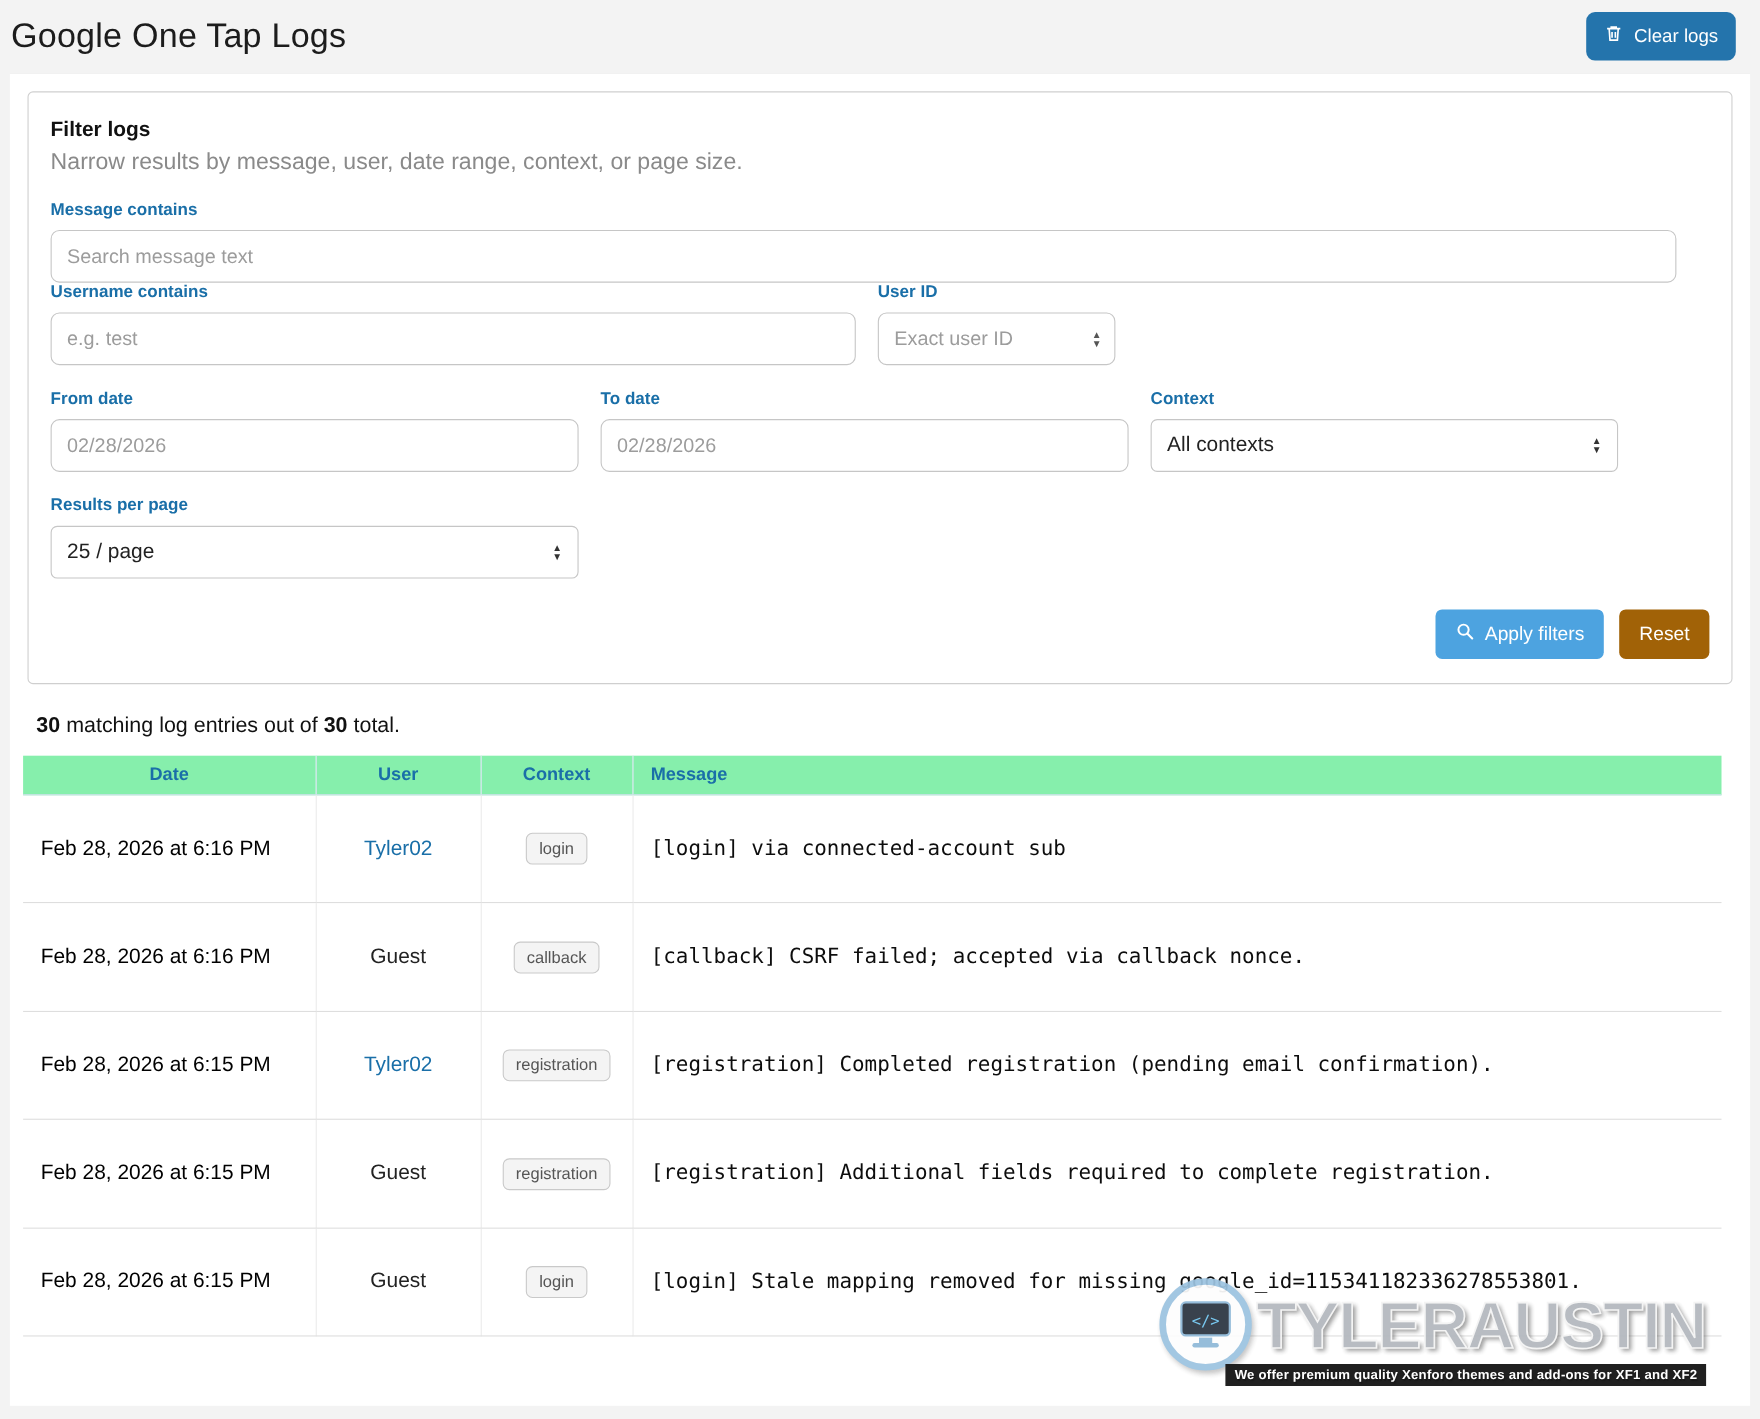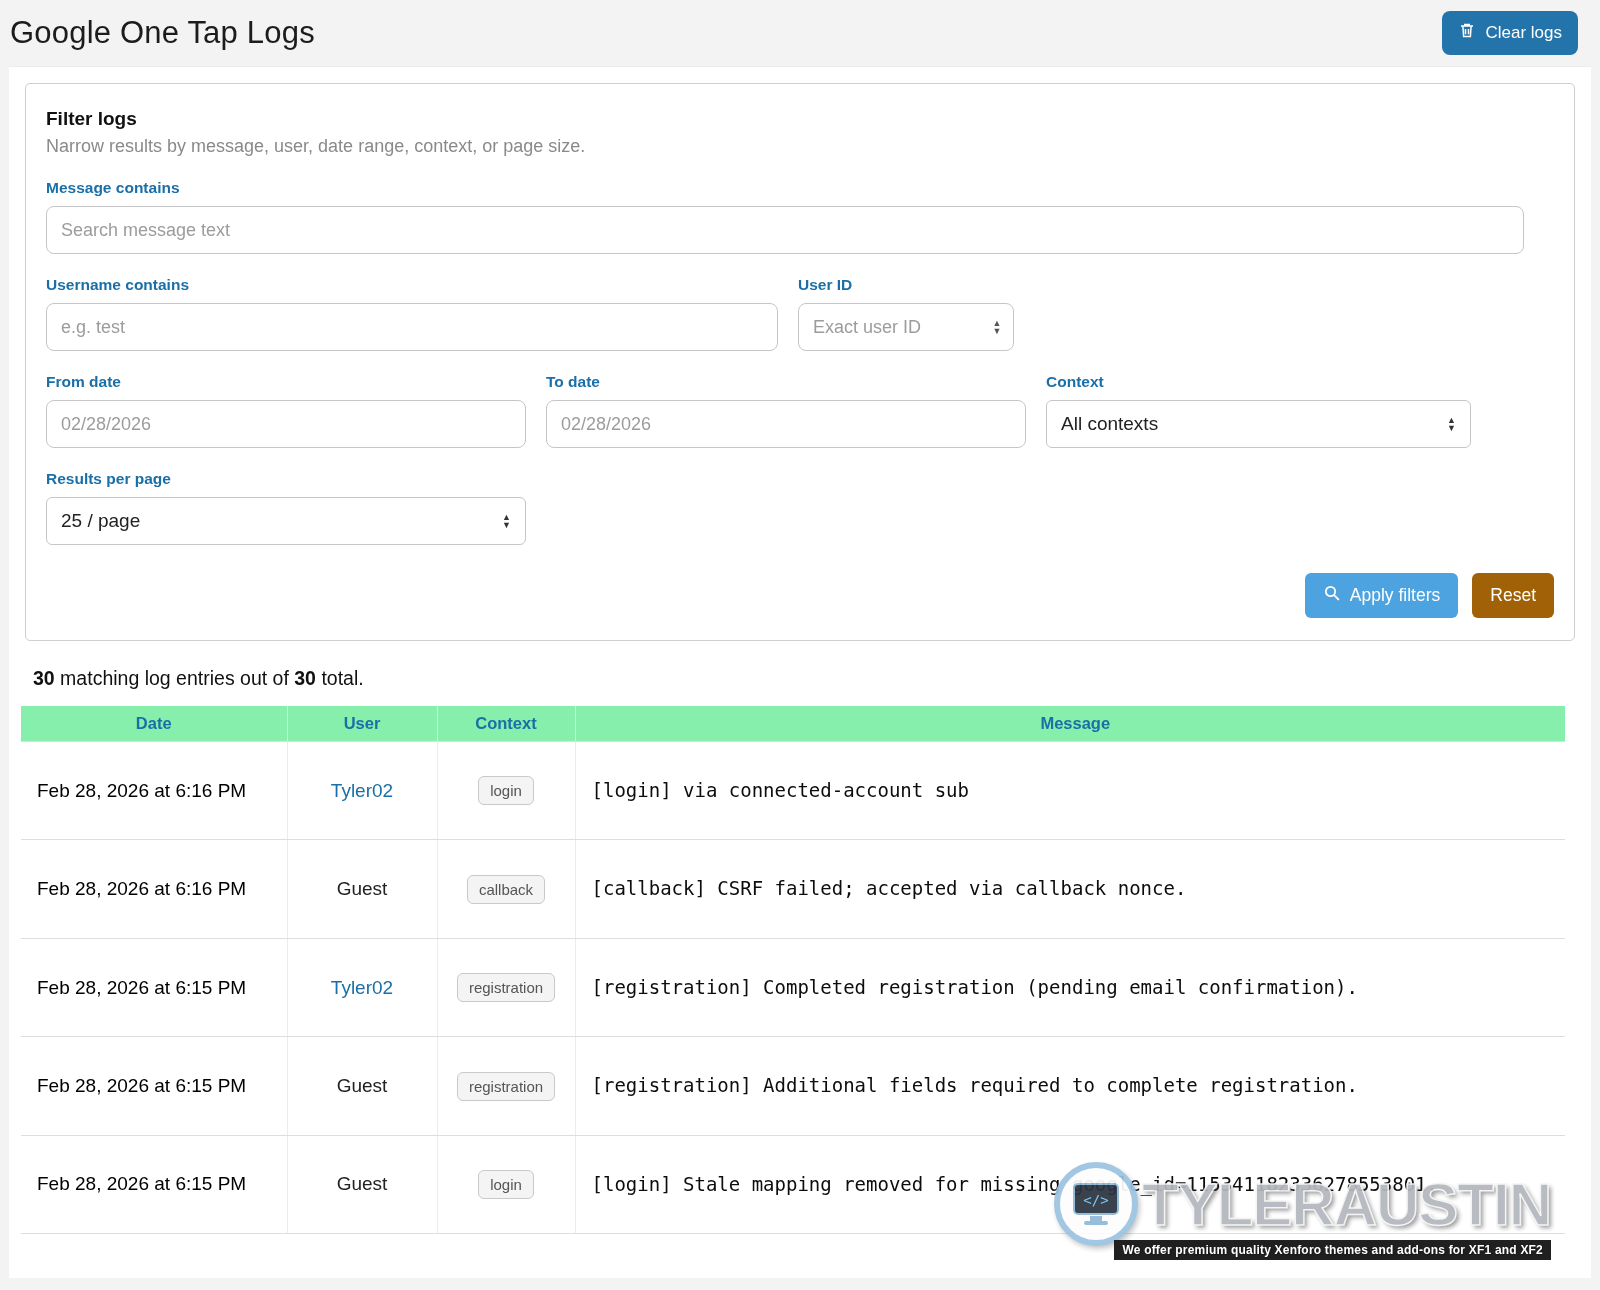--- a/index.html
+++ b/index.html
@@ -28,21 +28,21 @@
     background:#fff; margin:0 9px; border-top:1px solid #ececec;
     min-height:1212px; padding-bottom:10px; position:relative;
   }
 
   
   .filter-card {
     border:1px solid #cfcfcf; border-radius:5px;
     margin:16px; padding:24px 20px 22px;
   }
   .filter-title { font-size:19px; font-weight:bold; color:#111; margin-bottom:6px; }
-  .filter-sub { font-size:18px; color:#8a8a8a; margin-bottom:22px; }
+  .filter-sub { font-size:21px; color:#8a8a8a; margin-bottom:22px; }
   .f-label { display:block; font-size:15.5px; font-weight:bold; color:#1a6fa8; margin-bottom:9px; }
   .f-row { display:flex; gap:20px; margin-bottom:22px; }
   .f-col { display:flex; flex-direction:column; }
   .f-input {
     height:48px; border:1px solid #c6c6c6; border-radius:8px;
     font-size:18px; font-family:inherit; color:#333; padding:0 14px;
     background:#fff; width:100%; outline:none;
   }
   .f-input::placeholder { color:#9c9c9c; }
   .w-full { width:1478px; }
@@ -82,21 +82,21 @@
 
   
   .log-table { width:1544px; margin:0 12px; border-collapse:collapse; table-layout:fixed; }
   .log-table col.c-date { width:266px; }
   .log-table col.c-user { width:150px; }
   .log-table col.c-ctx  { width:138px; }
   .log-table th {
     background:#86efac; color:#1a6fa8; font-size:16.5px; font-weight:bold;
     padding:8px 6px; border-right:1px solid #d8e6f1; border-bottom:1px solid #d2e1ed;
   }
-  .log-table th:last-child { border-right:none; text-align:center; padding-left:16px; }
+  .log-table th:last-child { border-right:none; text-align:left; padding-left:16px; }
   .log-table td {
     border-bottom:1px solid #dedede; border-right:1px solid #ececec;
     padding:34px 10px; font-size:19px; vertical-align:middle;
   }
   .log-table td:last-child { border-right:none; }
   .cell-date { text-align:left; padding-left:16px !important; color:#000000; }
   .cell-user { text-align:center; color:#222;margin-top:22px; }
   .cell-user.link { color:#1a6fa8; cursor:pointer; }
   .cell-ctx { text-align:center; }
   .badge {
@@ -145,21 +145,21 @@
     <span>Clear logs</span>
   </button>
 </div>
 
 <div class="main-panel">
 
   <div class="filter-card">
     <div class="filter-title">Filter logs</div>
     <div class="filter-sub">Narrow results by message, user, date range, context, or page size.</div>
 
-    <div class="f-col" style="margin-bottom:22px;">
+    <div class="f-col" style="">
       <label class="f-label">Message contains</label>
       <input class="f-input w-full" type="text" placeholder="Search message text" style="">
     </div>
 
     <div class="f-row">
       <div class="f-col">
         <label class="f-label">Username contains</label>
         <input class="f-input w-user" type="text" placeholder="e.g. test" style="">
       </div>
       <div class="f-col">

